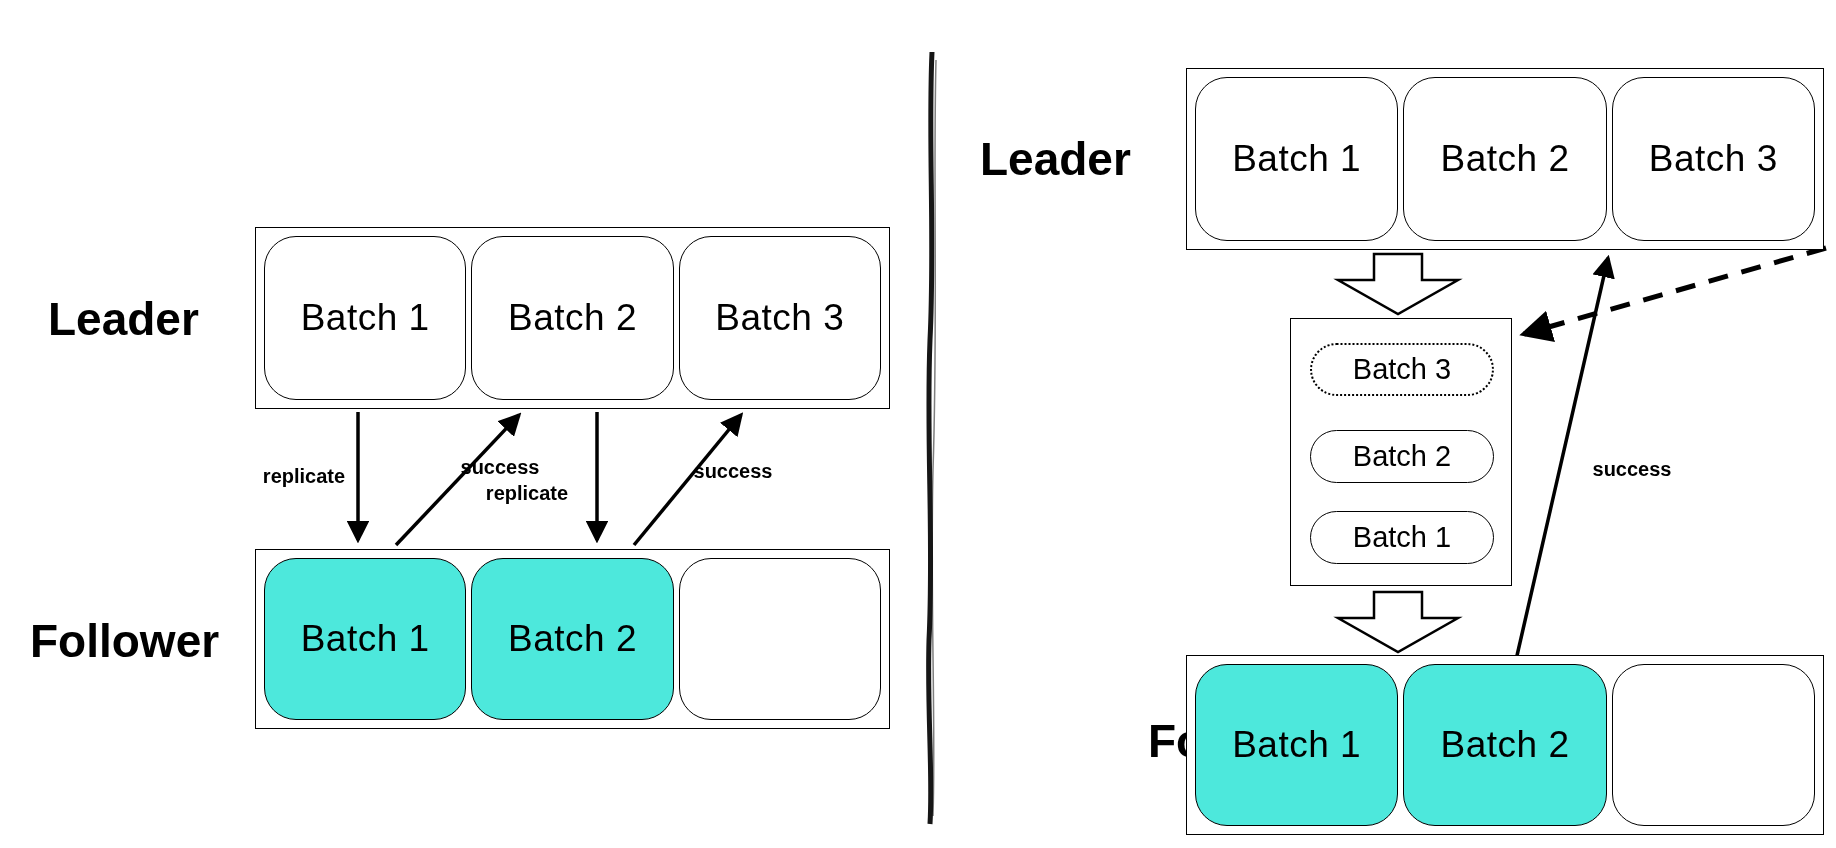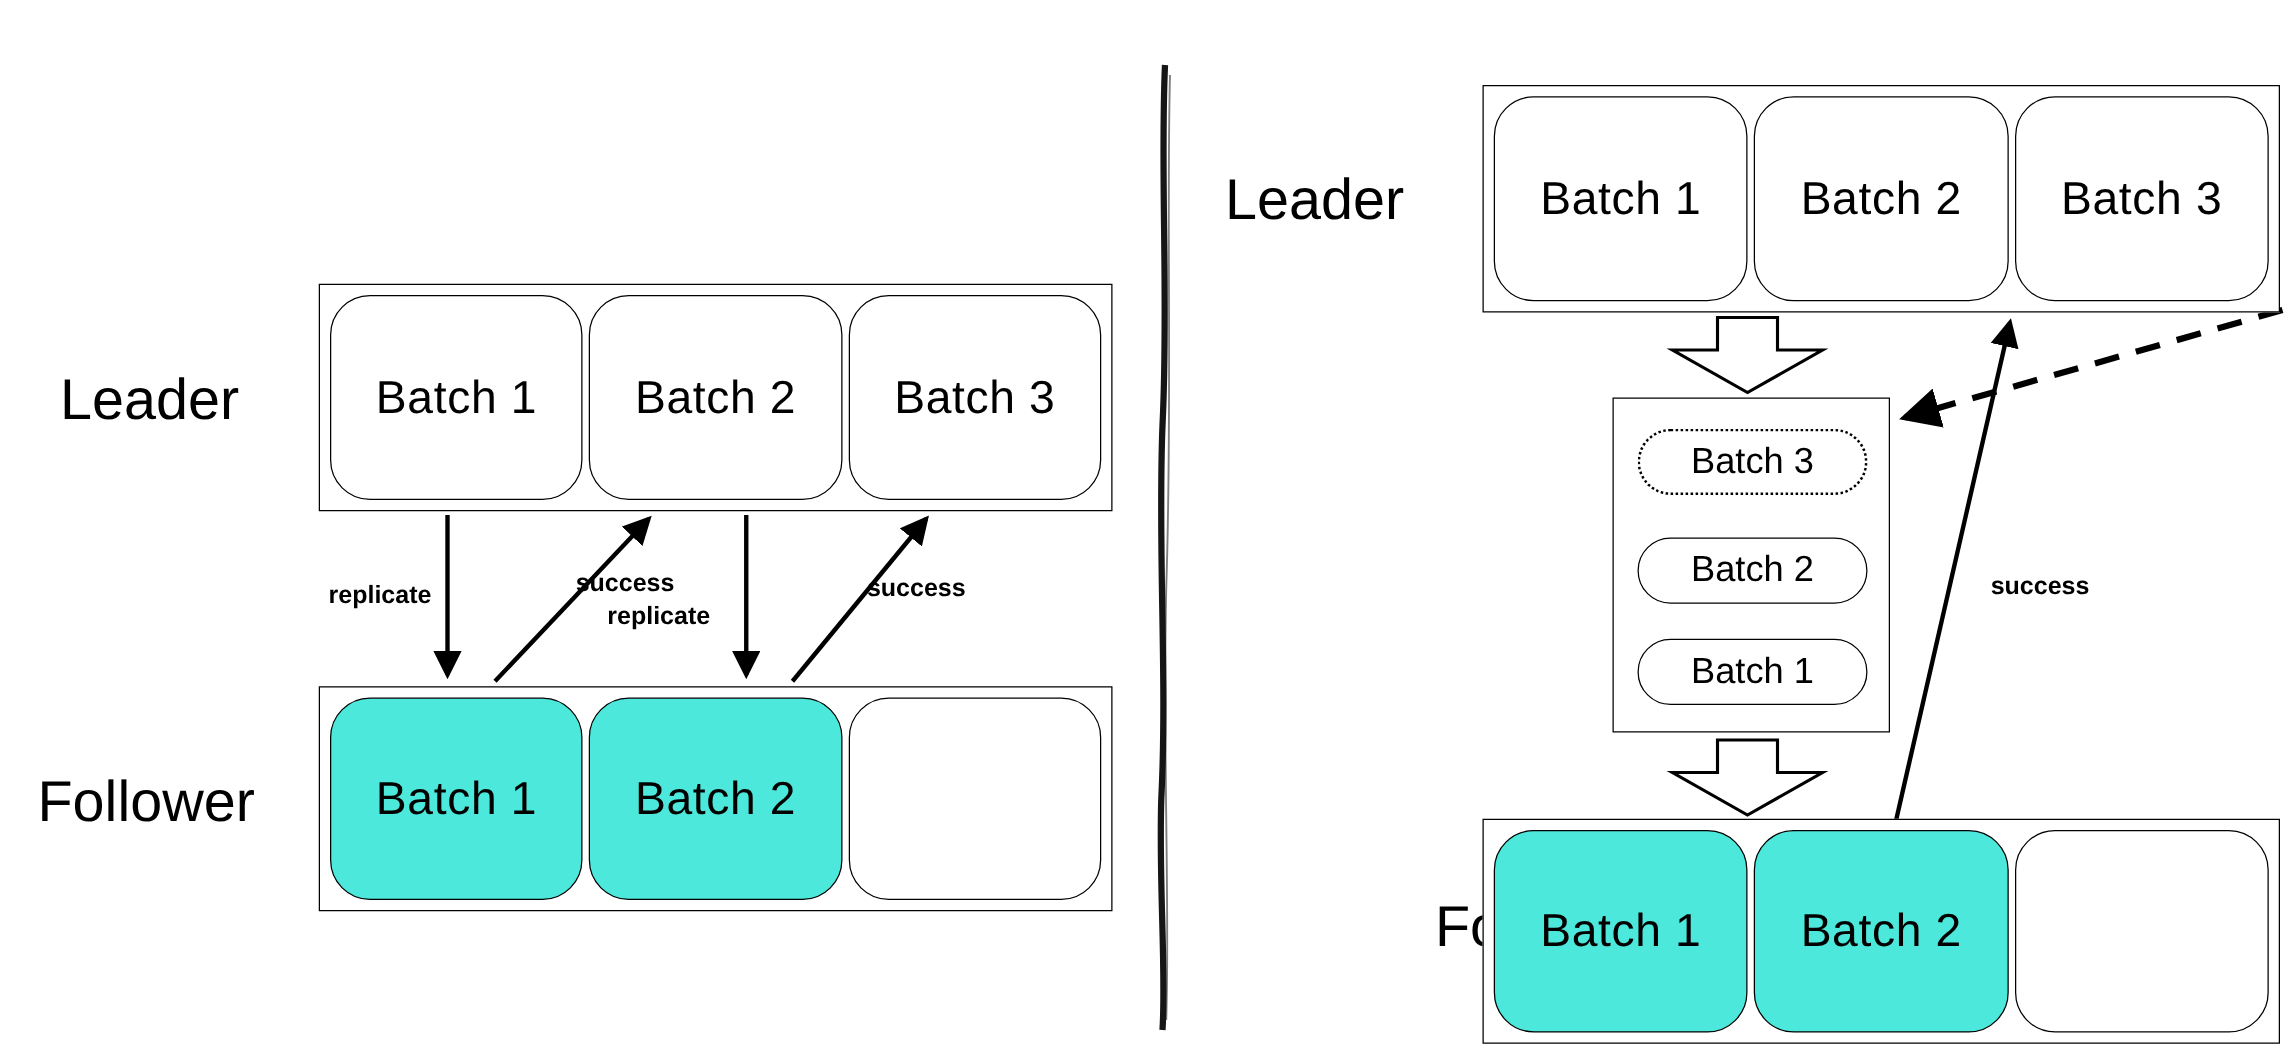--- a/index.html
+++ b/index.html
@@ -11,21 +11,21 @@
   .container{
     position:absolute;background:#fff;border:1.5px solid #000;
     display:flex;align-items:stretch;gap:5px;padding:8px;box-sizing:border-box;
   }
   .batch{
     flex:1;border:1.7px solid #000;border-radius:32px;background:#fff;
     display:flex;align-items:center;justify-content:center;
     font-size:37px;letter-spacing:.5px;
   }
   .batch.filled{background:var(--batch-fill,#4de8dc);}
-  .side-label{position:absolute;font-weight:normal;font-size:46px;}
+  .side-label{position:absolute;font-weight:bold;font-size:46px;}
   .arrow-label{position:absolute;font-weight:bold;font-size:20px;width:140px;text-align:center;}
   
   .l-leader{left:255px;top:227px;width:635px;height:182px;}
   .l-follower{left:255px;top:549px;width:635px;height:180px;}
   .l-leader-label{left:48px;top:292px;}
   .l-follower-label{left:30px;top:614px;}
   .lab-replicate1{left:234px;top:465px;}
   .lab-success1{left:430px;top:456px;}
   .lab-replicate2{left:457px;top:482px;}
   .lab-success2{left:663px;top:460px;}

